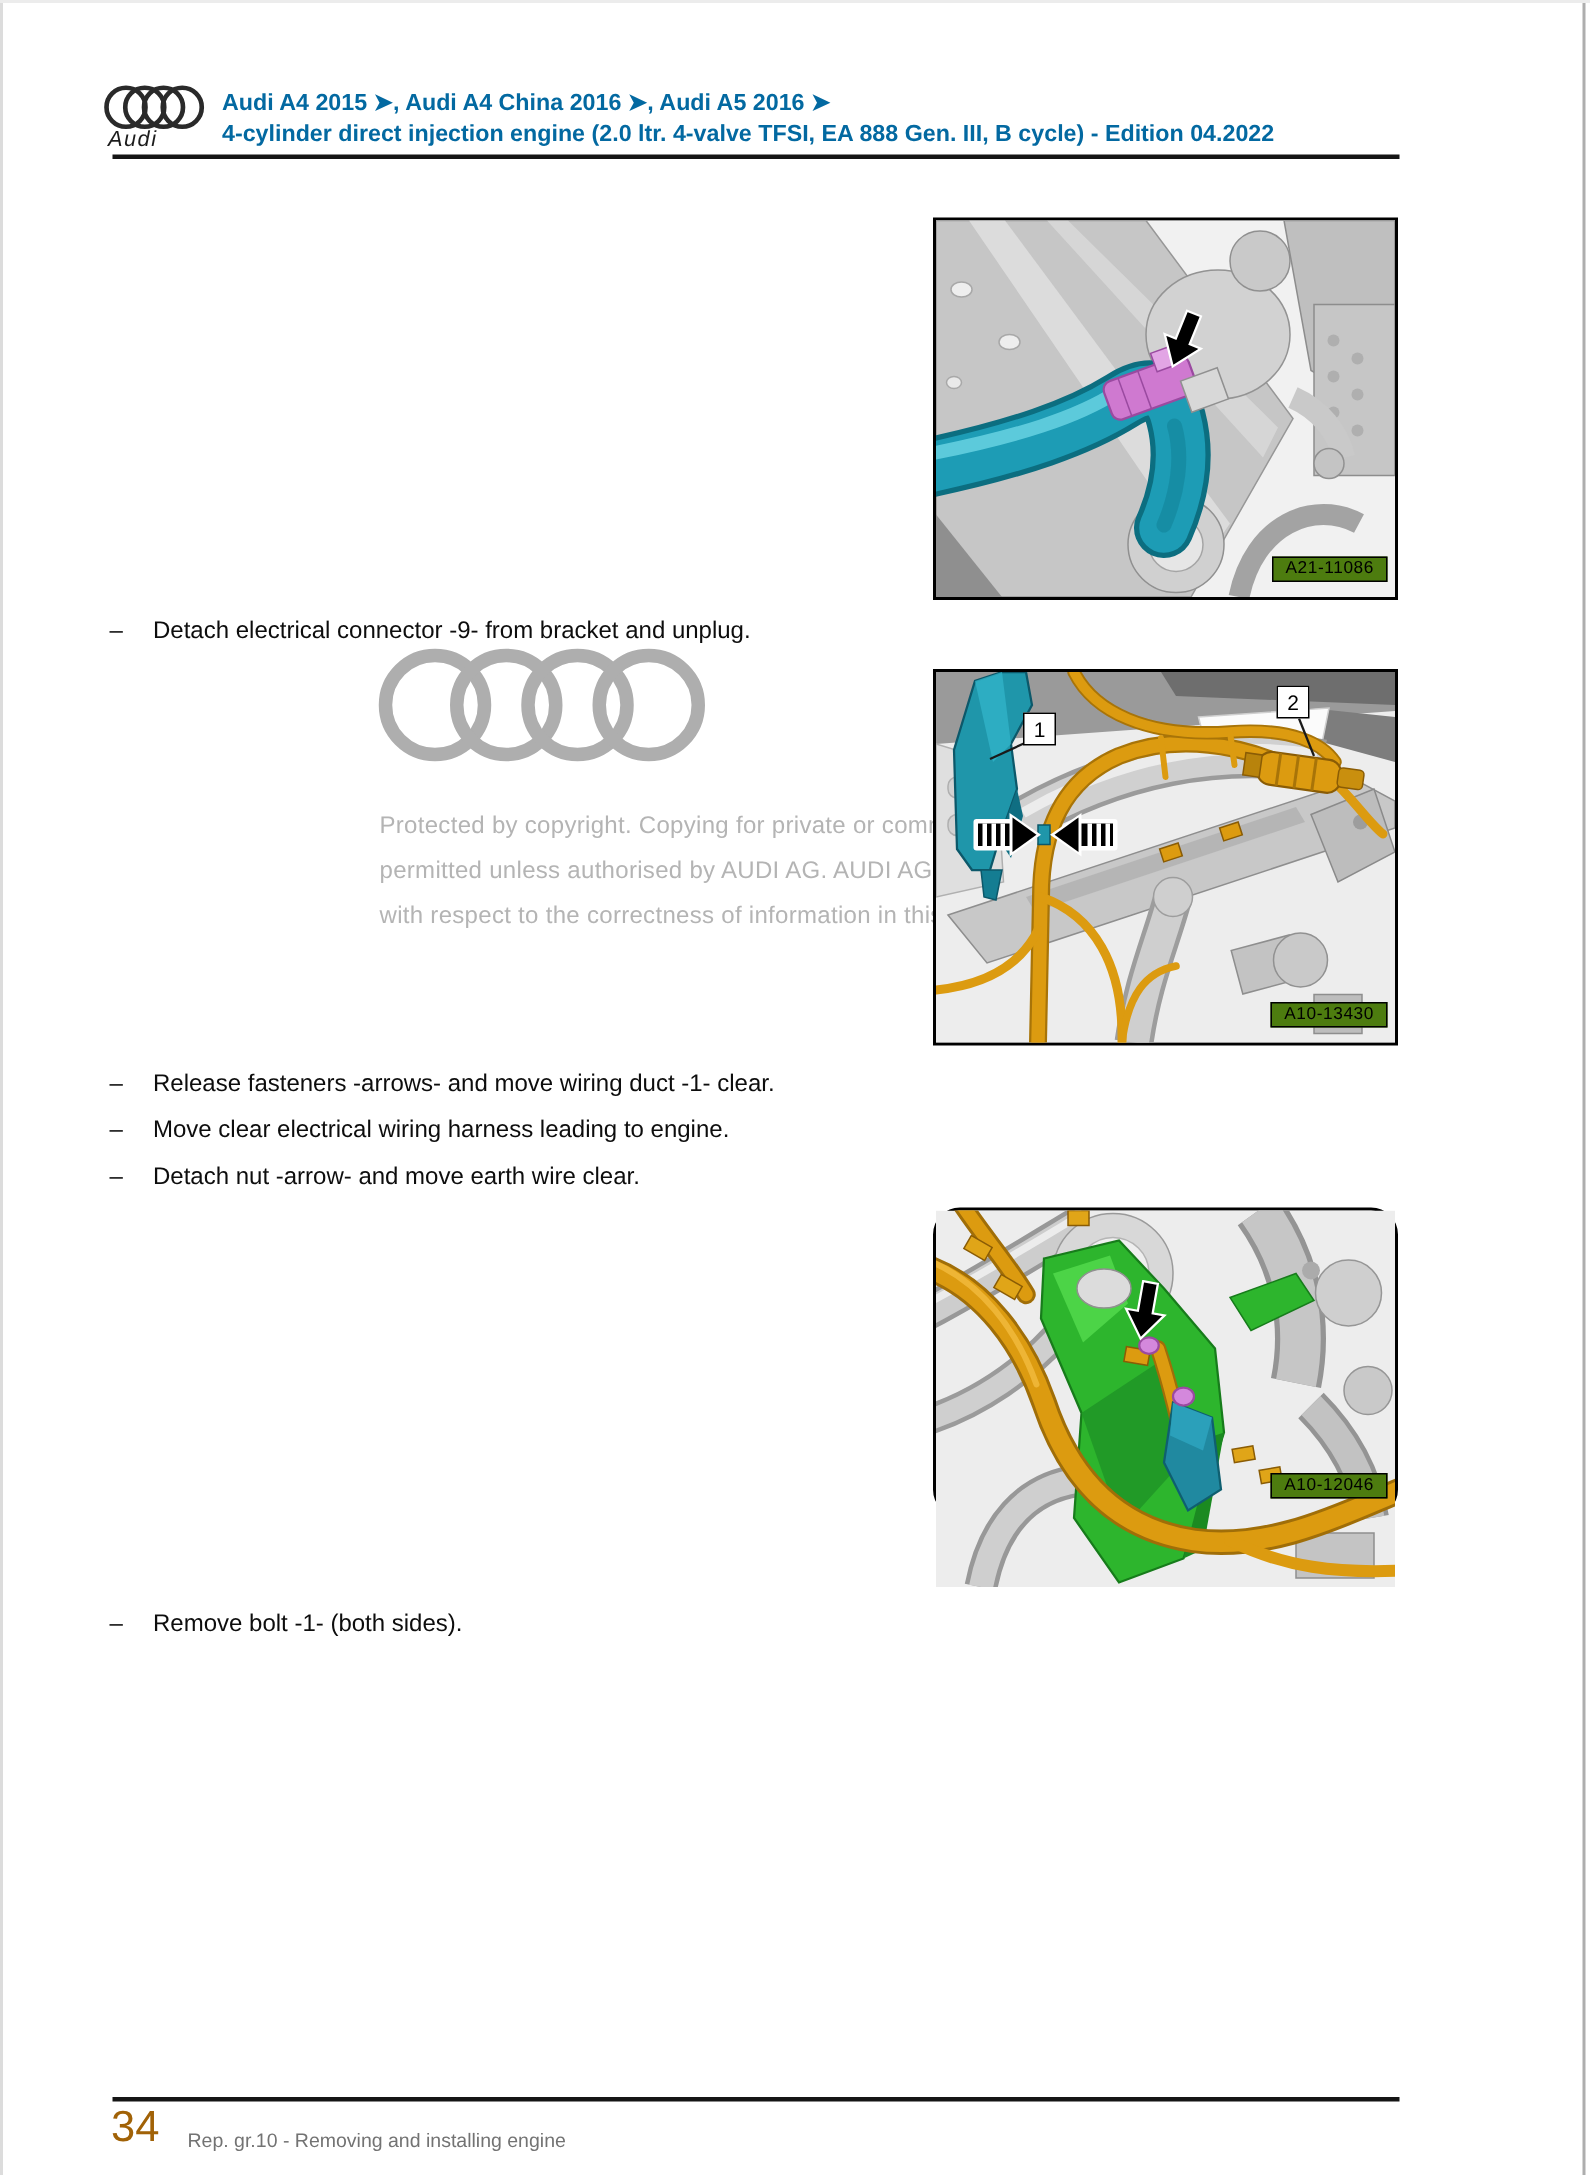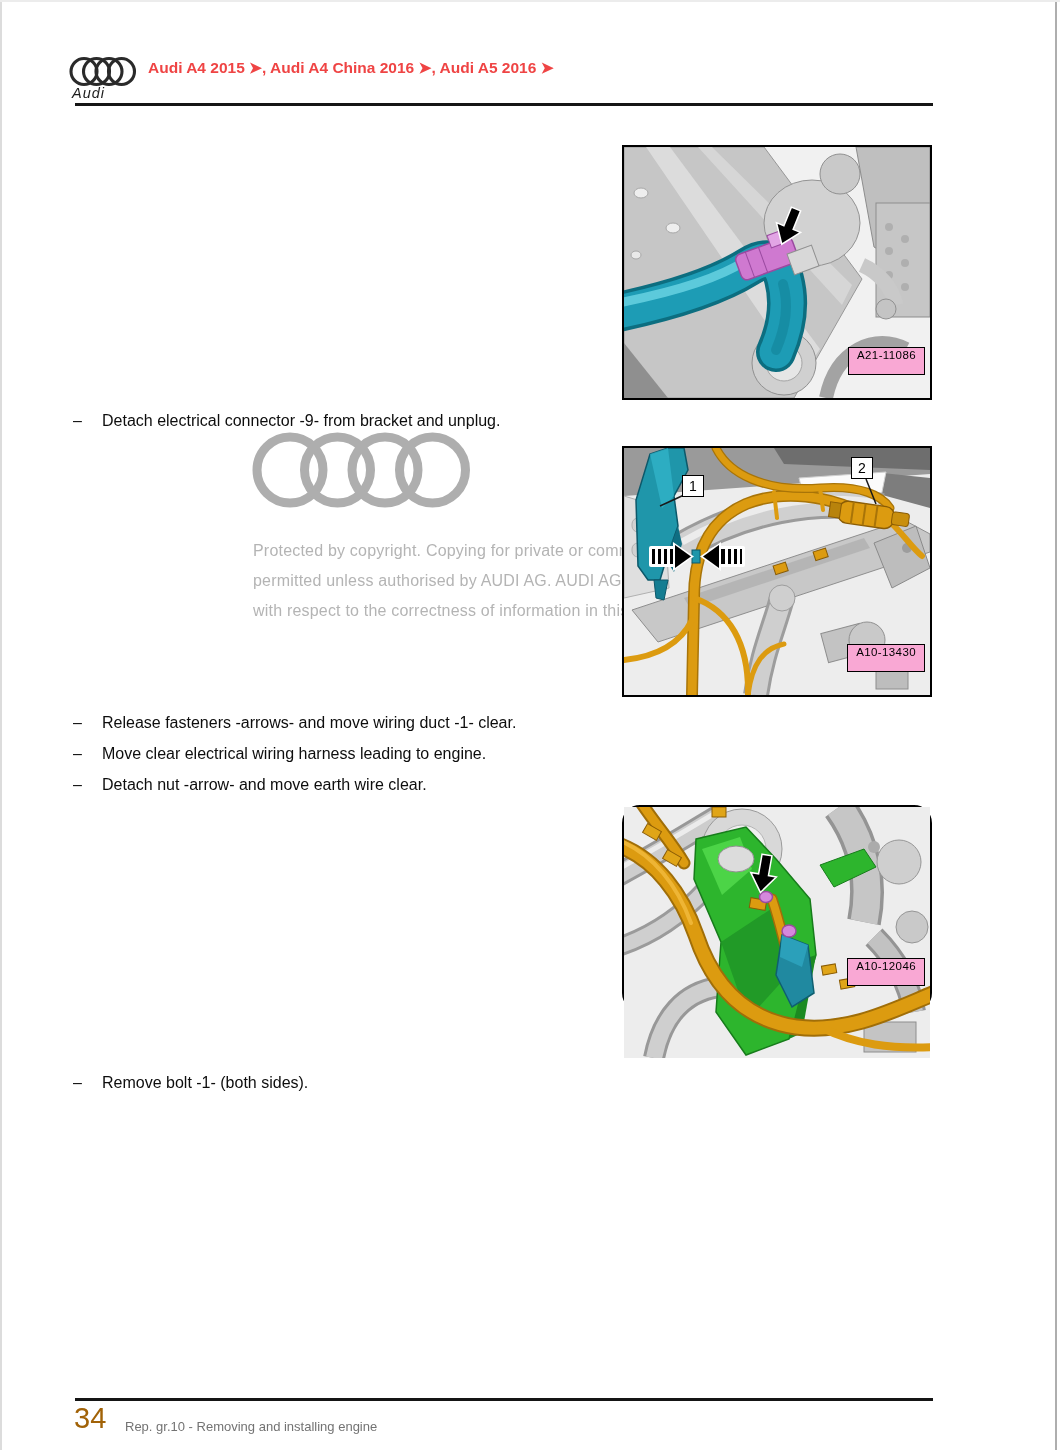--- a/index.html
+++ b/index.html
@@ -1,25 +1,25 @@
 <!DOCTYPE html>
 <html><head>
 <meta charset="utf-8">
 <style>
   html,body{margin:0;padding:0;background:#ffffff;}
   .page{position:relative;width:1060px;height:1450px;background:#ffffff;overflow:hidden;
         font-family:"Liberation Sans",sans-serif;color:#000;}
   .edge{position:absolute;}
-  .hdr-line{position:absolute;left:148px;font-size:15.5px;font-weight:bold;white-space:nowrap;color:#ef4444;}
+  .hdr-line{position:absolute;left:148px;font-size:15.5px;font-weight:bold;white-space:nowrap;color:#0369a1;}
   .rule{position:absolute;left:75px;width:858px;height:3px;background:#151515;}
   .wordmark{position:absolute;left:72px;top:85px;font-size:14.5px;font-weight:normal;font-style:italic;letter-spacing:1px;color:#1c1c1c;}
   .figure{position:absolute;left:622px;width:310px;background:#fff;border:2px solid #000;box-sizing:border-box;z-index:2;}
   .figure svg{display:block;}
-  .fig-label{position:absolute;right:5px;bottom:23px;background:#f9a8d4;border:1.5px solid #000;
-             padding:1px 8px 13px 8px;font-size:11.5px;letter-spacing:.4px;white-space:nowrap;}
+  .fig-label{position:absolute;right:5px;bottom:10px;background:#4d7c0f;border:1.5px solid #000;
+             padding:1px 8px 2px 8px;font-size:11.5px;letter-spacing:.4px;white-space:nowrap;}
   .callout{position:absolute;width:20px;height:20px;background:#fff;border:1px solid #000;
            font-size:14px;text-align:center;line-height:20px;}
   .step{position:absolute;left:73px;display:flex;font-size:16px;color:#0d0d0d;z-index:3;white-space:nowrap;}
   .step .dash{width:29px;flex:0 0 29px;}
   .wm-text{position:absolute;left:253px;font-size:16px;color:#b4b4b4;letter-spacing:.2px;white-space:nowrap;z-index:1;}
   .wm-rings{position:absolute;left:251px;top:431px;z-index:1;}
   .footer-num{position:absolute;left:74px;top:1402px;font-size:29px;color:#a16207;}
   .footer-txt{position:absolute;left:125px;top:1419px;font-size:13px;color:#737373;white-space:nowrap;}
 </style>
 </head>
@@ -34,20 +34,21 @@
   <svg class="edge" style="left:69px;top:56px;" width="68" height="32" viewBox="0 0 68 32">
     <g fill="none" stroke="#2a2a2a" stroke-width="3.1">
       <circle cx="15" cy="15.5" r="13"></circle>
         <circle cx="27.5" cy="15.5" r="13"></circle>
       <circle cx="40" cy="15.5" r="13"></circle>
         <circle cx="52.5" cy="15.5" r="13"></circle>
     </g>
   </svg>
   <div class="wordmark">Audi</div>
   <div class="hdr-line" style="top:59px;">Audi A4 2015 ➤, Audi A4 China 2016 ➤, Audi A5 2016 ➤</div>
+  <div class="hdr-line" style="top:81px;">4-cylinder direct injection engine (2.0 ltr. 4-valve TFSI, EA 888 Gen. III, B cycle) - Edition 04.2022</div>
   <div class="rule" style="top:103px;"></div>
 
   <svg class="wm-rings" width="220" height="78" viewBox="0 0 220 78">
     <g fill="none" stroke="#aeaeae" stroke-width="9">
       <circle cx="39" cy="39" r="33"></circle>
         <circle cx="86.5" cy="39" r="33"></circle>
       <circle cx="134" cy="39" r="33"></circle>
         <circle cx="181.5" cy="39" r="33"></circle>
     </g>
   </svg>

